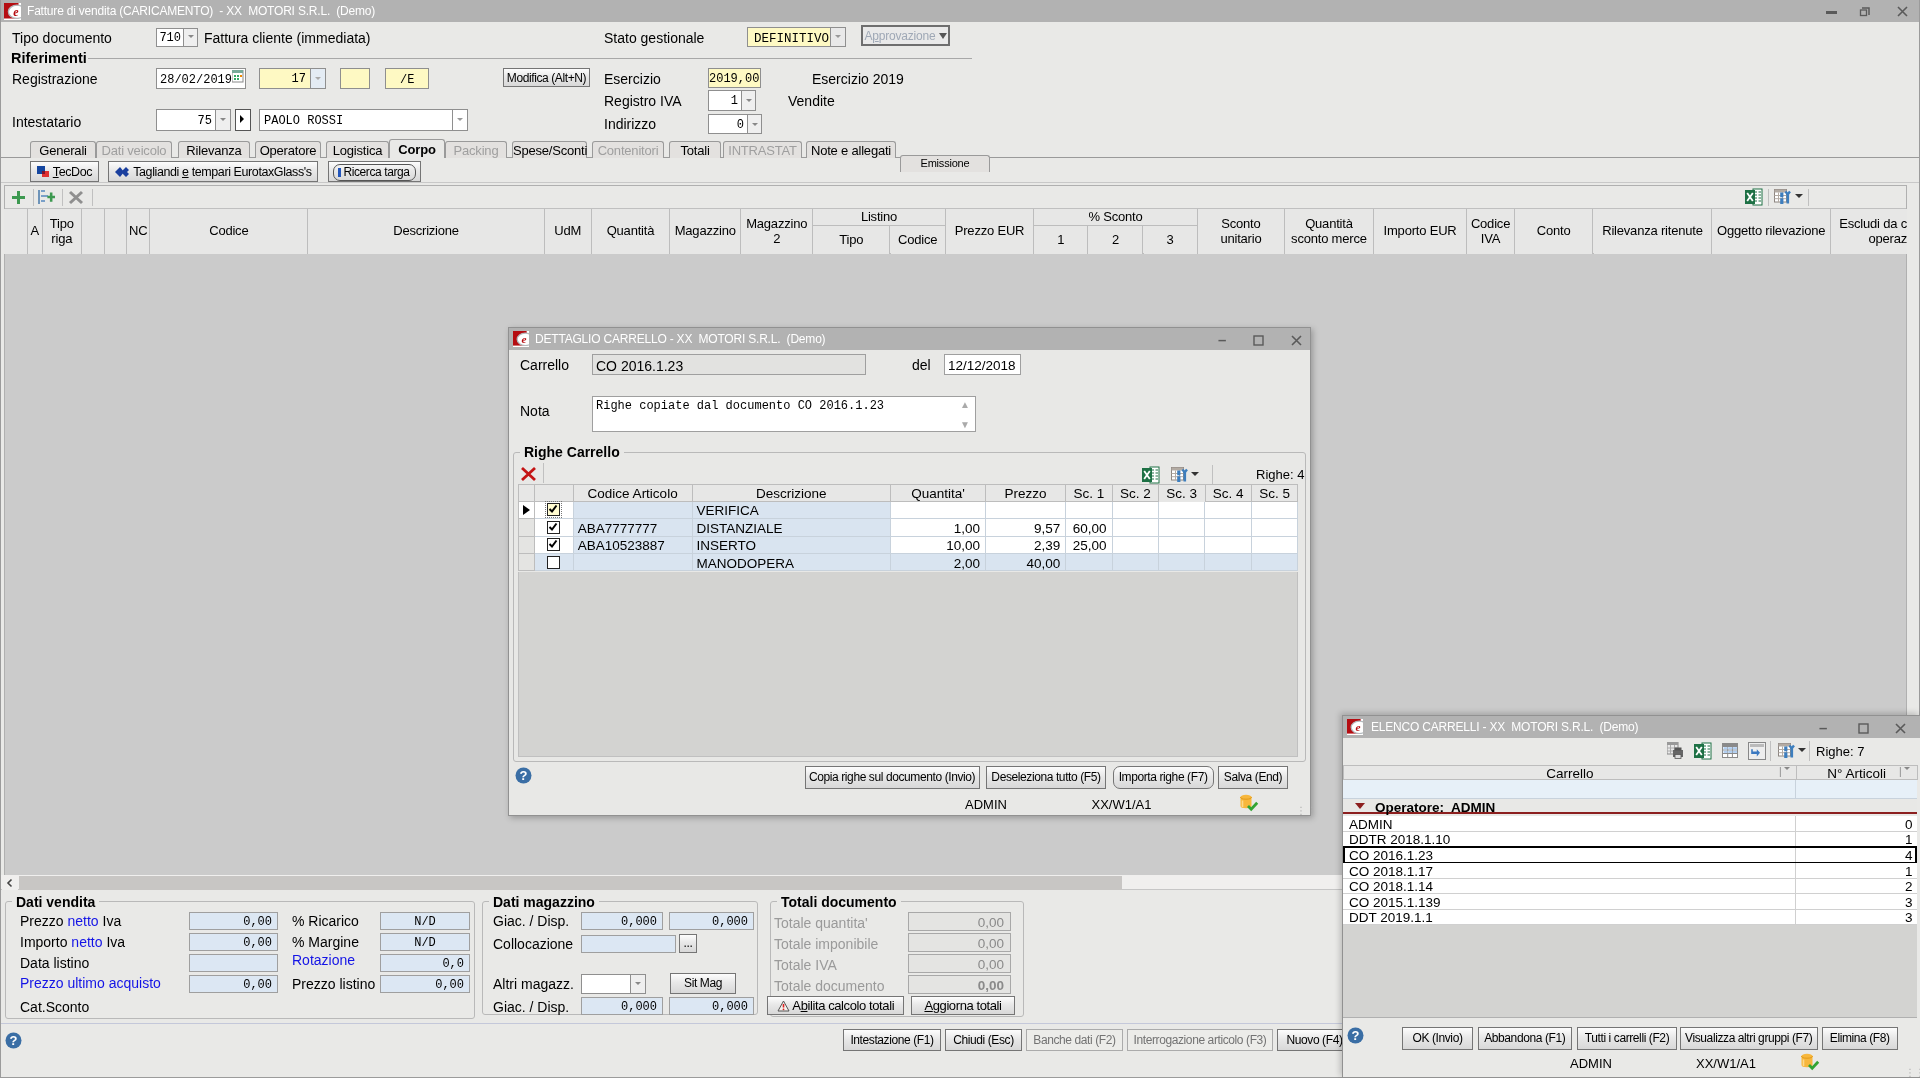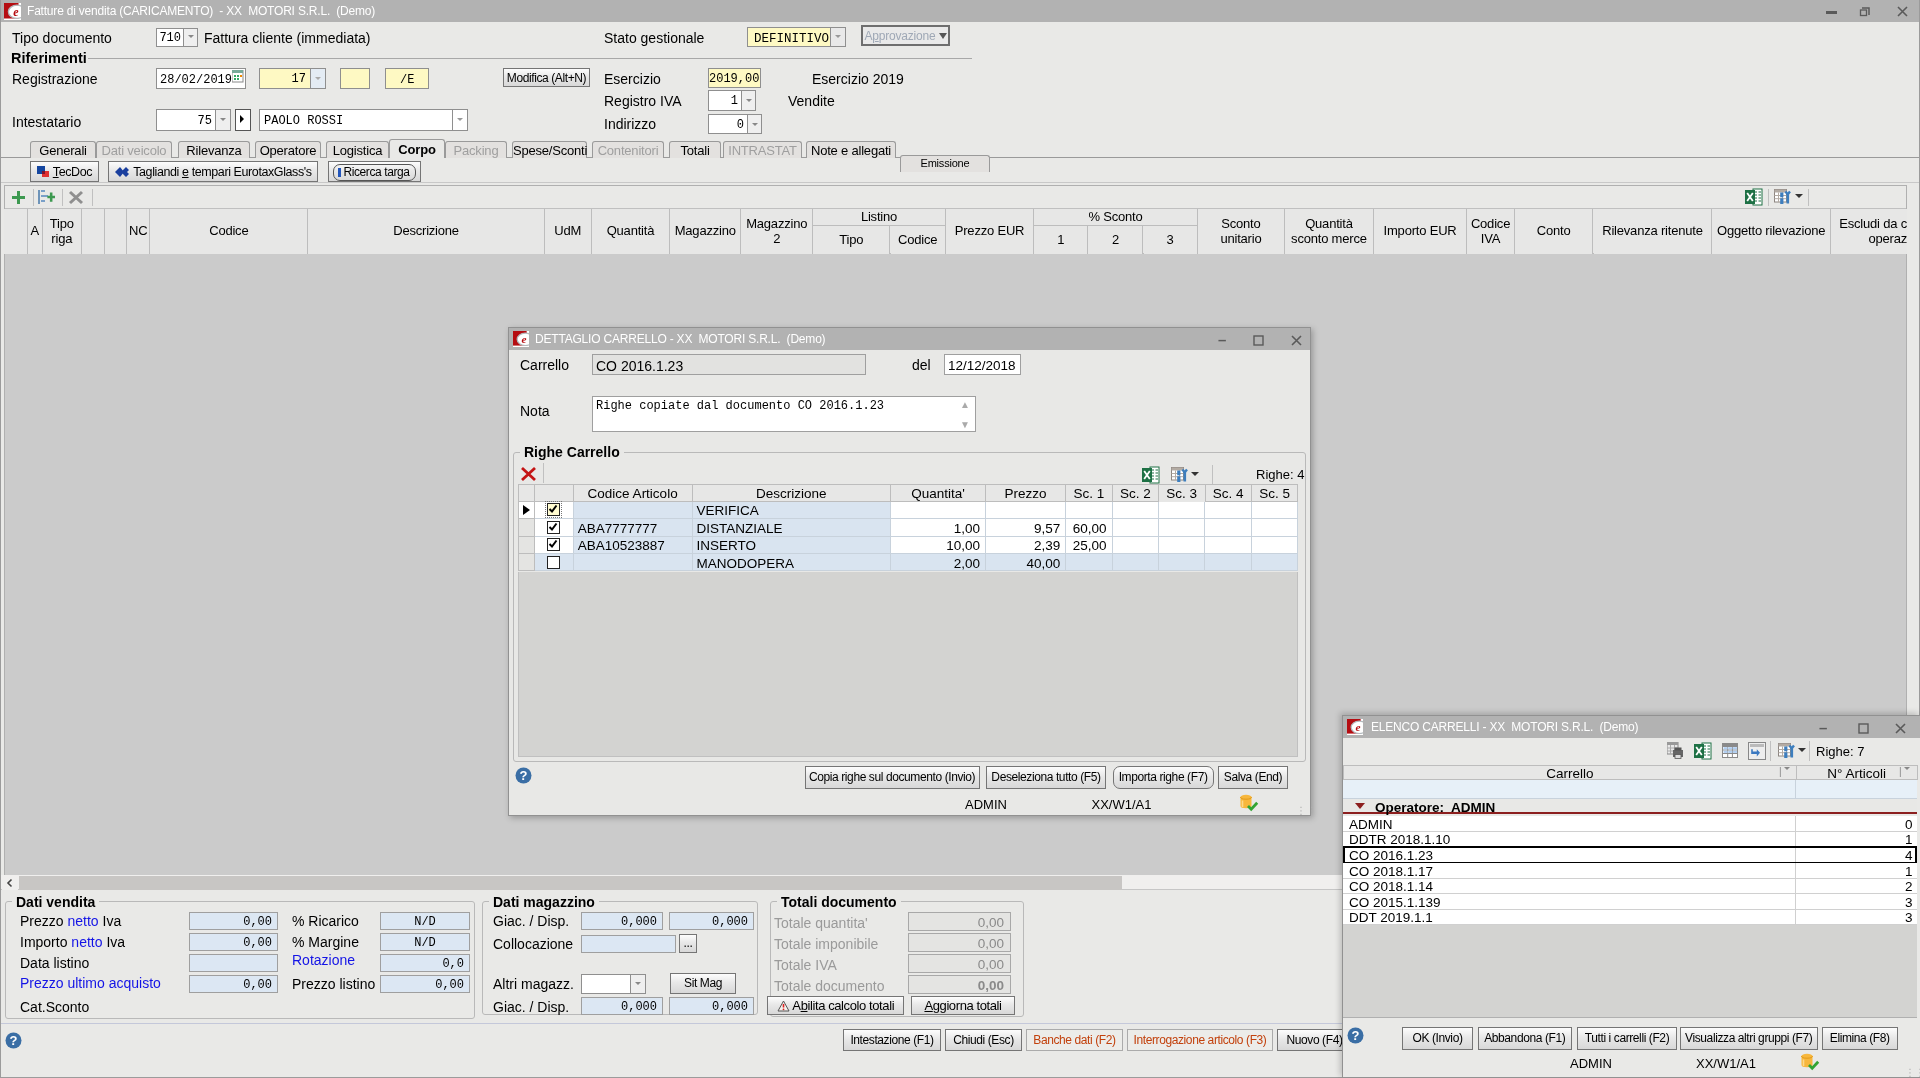--- a/index.html
+++ b/index.html
@@ -4,21 +4,21 @@
 <style>
 * { margin:0; padding:0; box-sizing:border-box; }
 html,body { width:1920px; height:1078px; overflow:hidden; }
 body { font-family:"Liberation Sans", sans-serif; background:#e9e9e7; position:relative; font-size:14px; color:#000; }
 .abs { position:absolute; }
 .lbl { font-size:14px; white-space:nowrap; }
 .titlebar { background:#b2b2b2; color:#fff; }
 .fld { border:1px solid #8f8f8f; background:#fff; font-family:"Liberation Mono",monospace; font-size:12px; }
 .fldblue { background:#fef9c3; }
 .btn { border:1px solid #757575; background:linear-gradient(#fdfdfd,#e8e8e8 45%,#d8d8d8); font-size:12px; letter-spacing:-0.4px; text-align:center; color:#000; white-space:nowrap; overflow:hidden; }
-.btn.dis { color:#c2410c; border-color:#ababab; background:#ecece9; }
+.btn.dis { color:#737373; border-color:#ababab; background:#ecece9; }
 .hdcell { position:absolute; border-right:1px solid #bdbdbd; background:#e7e7e6; display:flex; align-items:center; justify-content:center; text-align:center; font-size:13px; letter-spacing:-0.2px; line-height:1.15; }
 .grp { position:absolute; border:1px solid #b9b9b9; border-radius:3px; }
 .grptitle { position:absolute; background:#e9e9e7; font-weight:bold; font-size:14px; padding:0 4px; white-space:nowrap; }
 </style>
 </head>
 <body>
 
 <div class="abs titlebar" style="left:0;top:0;width:1920px;height:22px;"></div>
 <svg class="abs" style="left:4px;top:3px" width="17" height="17" viewBox="0 0 17 17">
   <rect x="0" y="0" width="17" height="17" fill="#fff"></rect>

